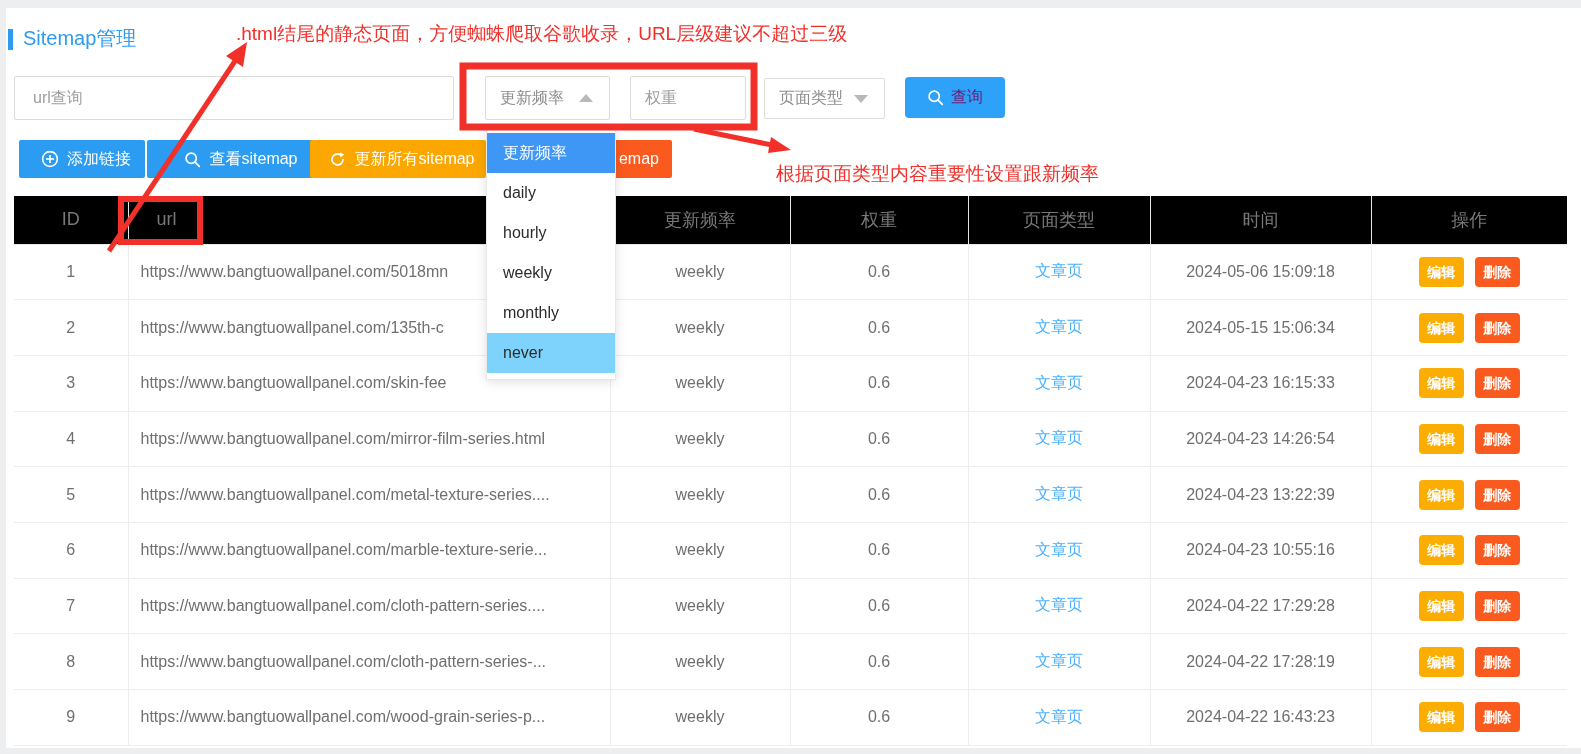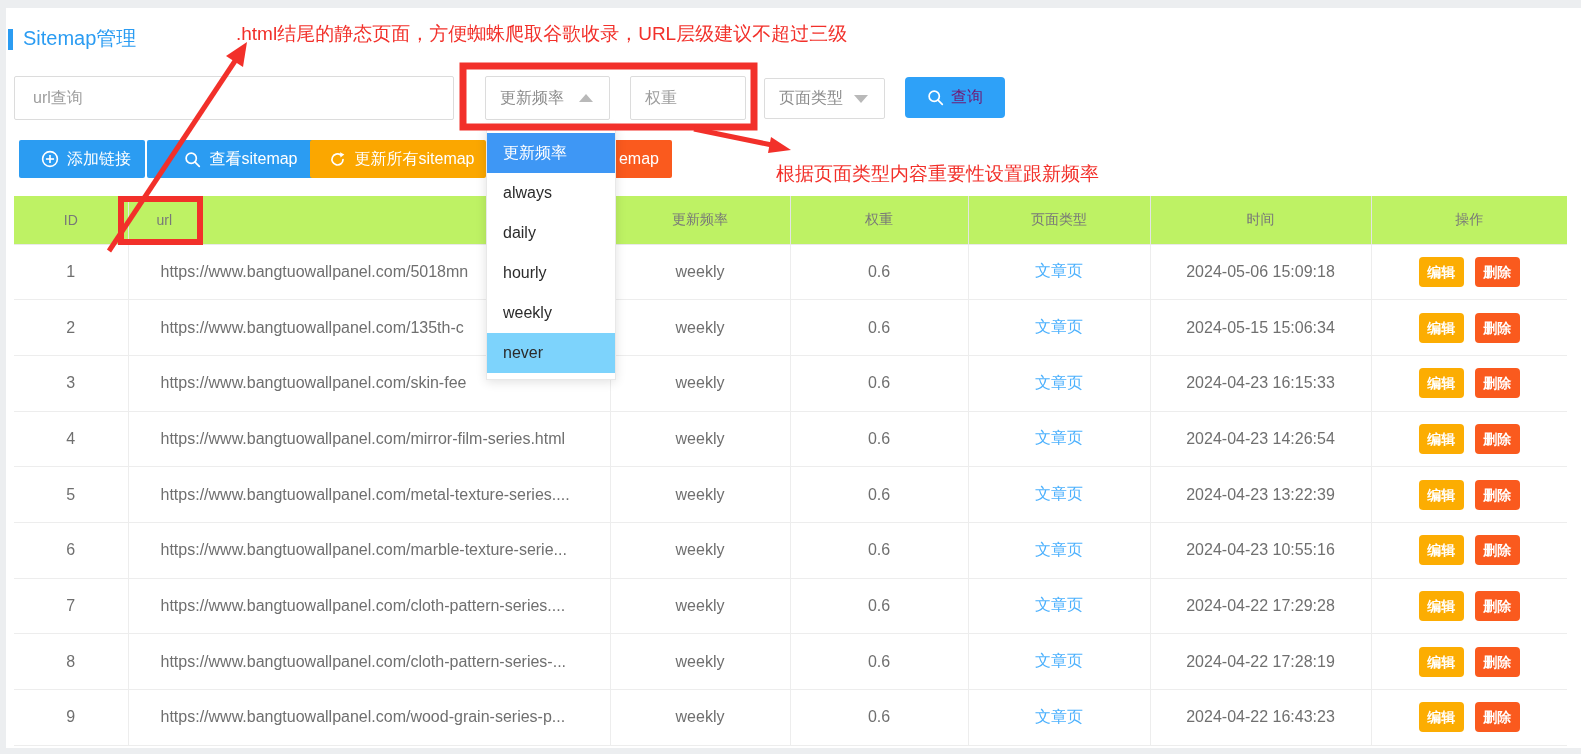--- a/index.html
+++ b/index.html
@@ -28,26 +28,26 @@
 
   
   .tb-btn { position:absolute; top:140px; height:38px; border:none; border-radius:2px; color:#fff;
     font-size:16px; cursor:pointer; display:flex; align-items:center; justify-content:center; gap:8px;padding-left:8px; }
   .tb-blue { background:#2b9cf2; }
   .tb-yellow { background:#fba700; }
   .tb-orange { background:#fa5a1e; justify-content:flex-end; padding-right:13px; }
 
   
   table.grid { position:absolute; left:14px; top:196px; width:1553px; border-collapse:collapse; table-layout:fixed; }
-  table.grid th { height:48px; background:#bef264; font-weight:400; font-size:14px; color:#787878;
+  table.grid th { height:48px; background:#000000; font-weight:400; font-size:18px; color:#787878;
     border-right:1px solid #e4e4e4; border-bottom:1px solid #e9e9e9; }
   table.grid th:last-child, table.grid td:last-child { border-right:none; }
   table.grid td { height:55.7px; font-size:16px; color:#6f6f6f; text-align:center;
     border-right:1px solid #ededed; border-bottom:1px solid #ededed; background:#fff; }
-  table.grid th.col-url, table.grid td.col-url { text-align:left; padding-left:32px;
+  table.grid th.col-url, table.grid td.col-url { text-align:left; padding-left:12px;
     white-space:nowrap; overflow:hidden; }
   .type-link { color:#4db1fd; cursor:pointer; }
   .act-btn { display:inline-block; width:45px; height:30px; line-height:30px; border:none; border-radius:4px;
     color:#fff; font-size:14px; font-weight:700; cursor:pointer; text-align:center; }
   .act-edit { background:#fcad02; margin-right:11px; }
   .act-del { background:#fa5a1e; }
 
   
   .dropdown { position:absolute; left:486px; top:126px; width:130px; background:#fff;
     border:1px solid #e8e8e8; box-shadow:0 2px 10px rgba(0,0,0,.12); padding:6px 0; z-index:50; }
@@ -214,24 +214,24 @@
         <td>0.6</td>
         <td><span class="type-link">文章页</span></td>
         <td>2024-04-22 16:43:23</td>
         <td><button class="act-btn act-edit">编辑</button><button class="act-btn act-del">删除</button></td>
       </tr>
     </tbody>
 </table>
 
 <div class="dropdown">
     <div class="dd-item selected">更新频率</div>
-    <div class="dd-item">always</div>
     <div class="dd-item">daily</div>
     <div class="dd-item">hourly</div>
     <div class="dd-item">weekly</div>
+    <div class="dd-item">monthly</div>
     <div class="dd-item hovered">never</div>
   </div>
 
 <div class="note" style="left:236px; top:21px;">.html结尾的静态页面，方便蜘蛛爬取谷歌收录，URL层级建议不超过三级</div>
 <div class="note" style="left:776px; top:161px;">根据页面类型内容重要性设置跟新频率</div>
 <svg class="overlay">
   <rect x="463" y="66" width="291" height="61" fill="none" stroke="#f2302a" stroke-width="7"></rect>
   <rect x="121" y="199" width="79" height="43" fill="none" stroke="#f2302a" stroke-width="6"></rect>
   <line x1="109" y1="251" x2="237" y2="58" stroke="#f2302a" stroke-width="5"></line>
   <polygon points="247,42 243,67 226,56" fill="#f2302a"></polygon>

